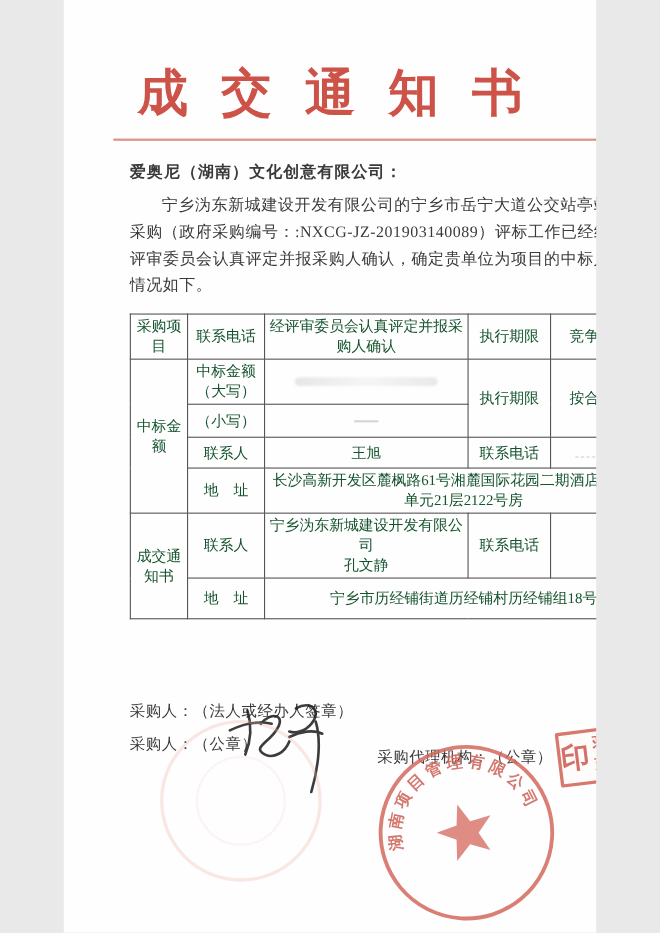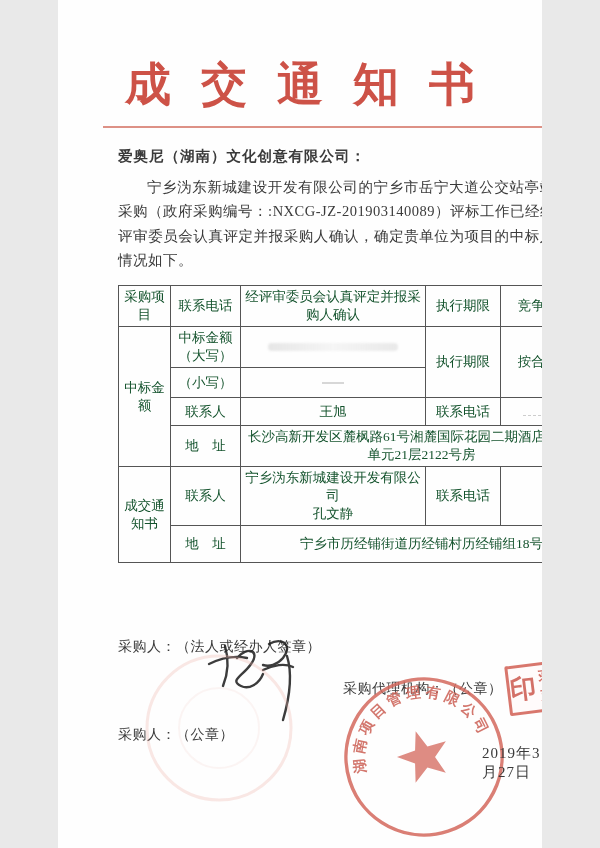--- a/index.html
+++ b/index.html
@@ -63,21 +63,21 @@
   }
   .closing{
     position:absolute;top:535px;left:60px;width:482px;
     font-size:14.5px;line-height:24px;letter-spacing:.5px;
   }
   .closing p{margin:0;text-indent:2em;text-align:justify;}
   .closing .note{margin-top:5px;}
   .sig-label{position:absolute;font-size:14px;letter-spacing:.5px;white-space:nowrap;}
   .sig-p-sign{top:638px;left:60px;}
   .sig-a-sign{top:638px;left:285px;}
-  .sig-p-seal{top:726px;left:60px;}
+  .sig-p-seal{top:668px;left:60px;}
   .sig-a-seal{top:680px;left:285px;}
   .doc-date{position:absolute;top:744px;left:424px;font-size:15px;letter-spacing:1px;}
   .stamp{position:absolute;pointer-events:none;}
   .round-stamp{left:282px;top:673px;width:168px;height:168px;transform:rotate(-18deg);opacity:.85;}
   .faint-stamp{left:83px;top:650px;width:160px;height:160px;opacity:.55;}
   .square-seal{
     position:absolute;left:449px;top:663px;width:50px;height:44px;
     border:3px solid #d4695e;border-radius:2px;
     transform:rotate(-7deg);
     display:flex;align-items:stretch;
@@ -197,15 +197,14 @@
   </svg>
 
   <div class="square-seal">
     <div class="left-char">印</div>
     <div class="right-col">
       <span>蒋</span>
       <span>蓉</span>
     </div>
   </div>
 
-  <div class="doc-date">2019年3月27日</div>
 
 </div>
 
 </body></html>

